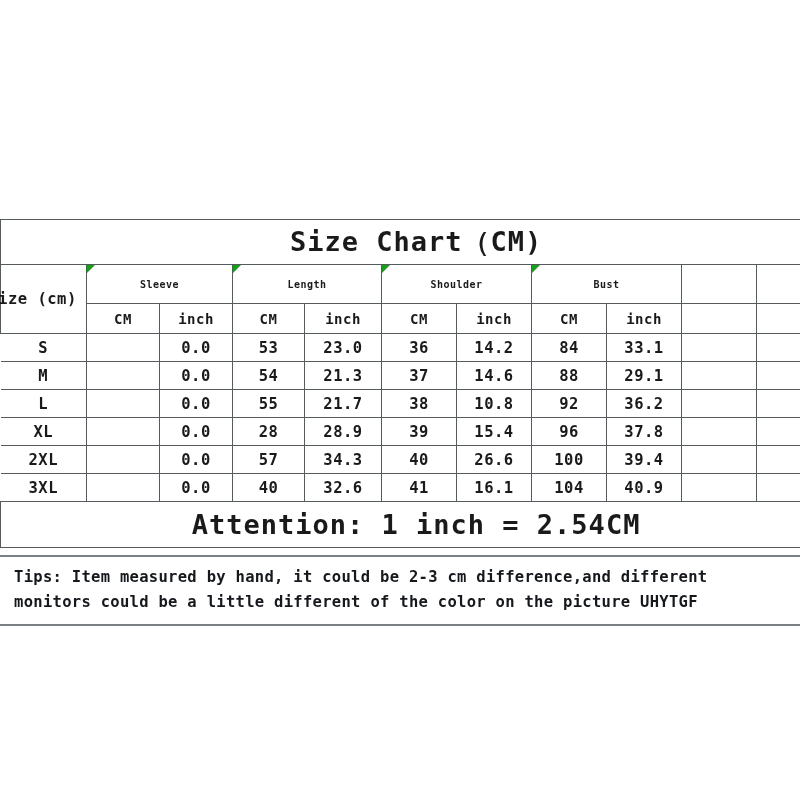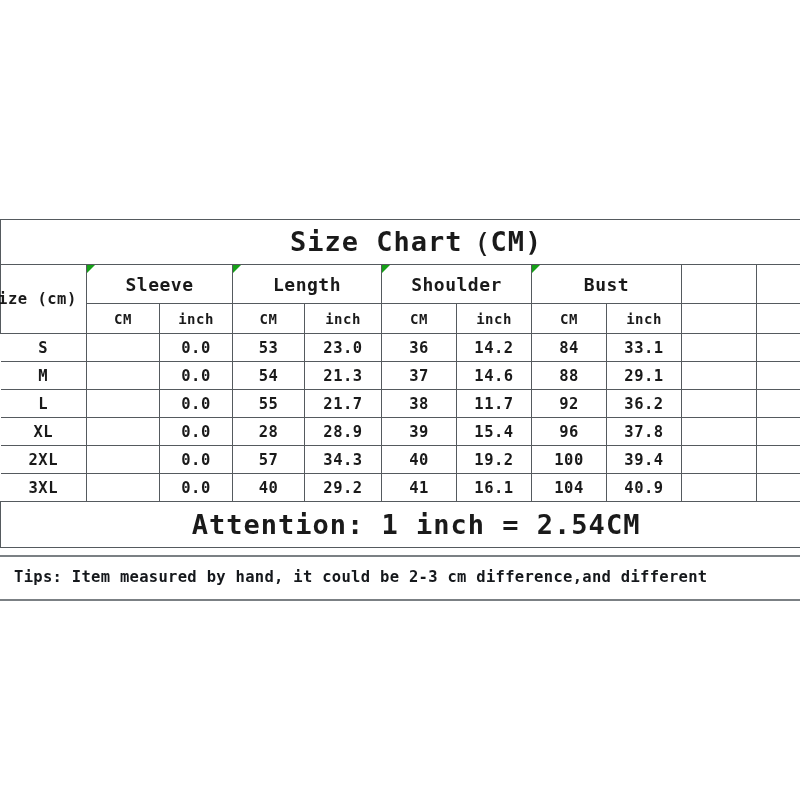--- a/index.html
+++ b/index.html
@@ -54,21 +54,21 @@
     letter-spacing: 1px;
     font-weight: bold;
     border-left: none;
     border-right: none;
     border-top: 2px solid #6e7376;
   }
 
   
   td.group-head {
     height: 38px;
-    font-size: 18px;
+    font-size: 10px;
     letter-spacing: 0.5px;
   }
   td.size-head {
     font-size: 15.5px;
     letter-spacing: 0.5px;
     text-align: center;
     border-left: none;
   }
   td.size-head .sz-inner {
     display: block;
@@ -219,21 +219,21 @@
         <td class="data blank edge-right"></td>
       </tr>
 
       <tr>
         <td class="data sz">L</td>
         <td class="data"></td>
         <td class="data">0.0</td>
         <td class="data">55</td>
         <td class="data">21.7</td>
         <td class="data">38</td>
-        <td class="data">11.7</td>
+        <td class="data">10.8</td>
         <td class="data">92</td>
         <td class="data">36.2</td>
         <td class="data blank"></td>
         <td class="data blank edge-right"></td>
       </tr>
 
       <tr>
         <td class="data sz">XL</td>
         <td class="data"></td>
         <td class="data">0.0</td>
@@ -247,43 +247,44 @@
         <td class="data blank edge-right"></td>
       </tr>
 
       <tr>
         <td class="data sz">2XL</td>
         <td class="data"></td>
         <td class="data">0.0</td>
         <td class="data">57</td>
         <td class="data">34.3</td>
         <td class="data">40</td>
-        <td class="data">19.2</td>
+        <td class="data">26.6</td>
         <td class="data">100</td>
         <td class="data">39.4</td>
         <td class="data blank"></td>
         <td class="data blank edge-right"></td>
       </tr>
 
       <tr>
         <td class="data sz">3XL</td>
         <td class="data"></td>
         <td class="data">0.0</td>
         <td class="data">40</td>
-        <td class="data">29.2</td>
+        <td class="data">32.6</td>
         <td class="data">41</td>
         <td class="data">16.1</td>
         <td class="data">104</td>
         <td class="data">40.9</td>
         <td class="data blank"></td>
         <td class="data blank edge-right"></td>
       </tr>
 
       <tr>
         <td class="attention" colspan="11">Attention: 1 inch = 2.54CM</td>
       </tr>
     </tbody>
   </table>
 </div>
 
 <div id="tips">
   <p>Tips: Item measured by hand, it could be 2-3 cm difference,and different</p>
+  <p>monitors could be a little different of the color on the picture UHYTGF</p>
 </div>
 
 </body></html>

